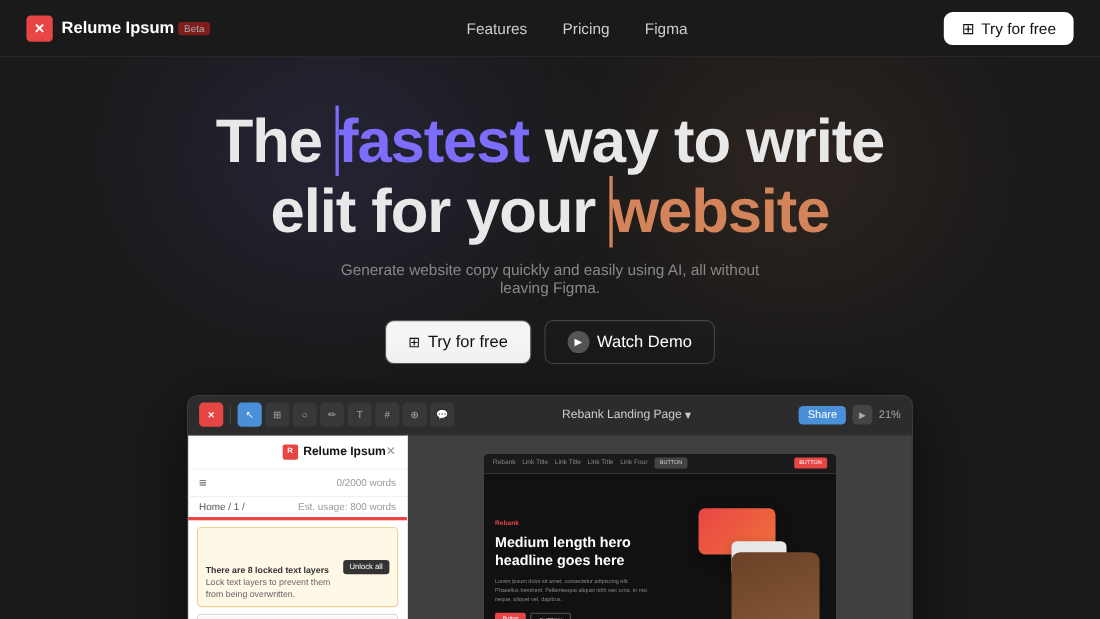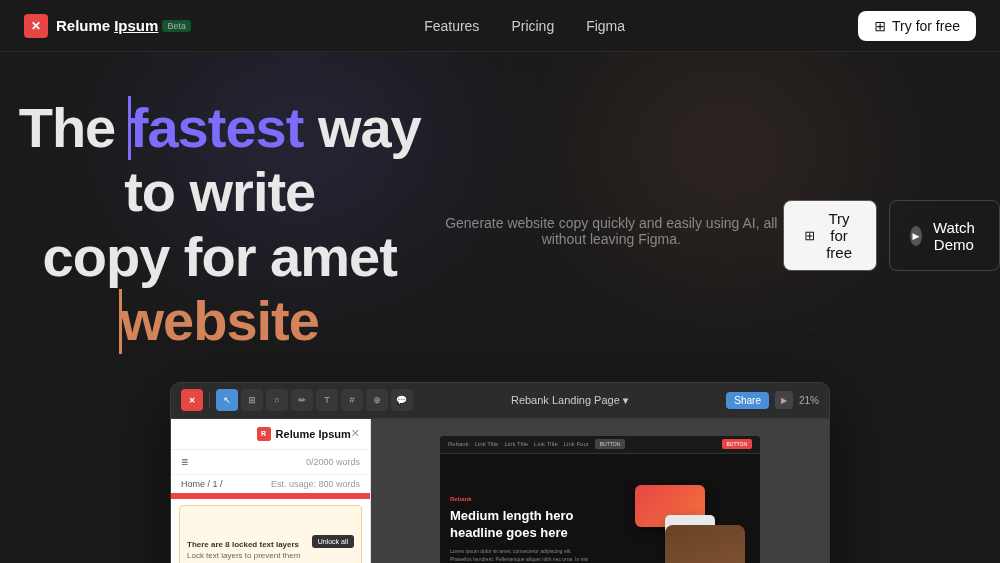--- a/index.html
+++ b/index.html
@@ -45,24 +45,23 @@
     .logo-text {
       font-size: 15px;
       font-weight: 600;
       color: #fff;
       display: flex;
       align-items: center;
       gap: 4px;
     }
     .logo-ipsum {
       color: #fff;
-      text-decoration: underline;
     }
     .beta-badge {
-      background: #14532d;
+      background: #7f1d1d;
       color: #aaa;
       font-size: 9px;
       padding: 1px 5px;
       border-radius: 3px;
       font-weight: 500;
     }
     .nav-links {
       display: flex;
       align-items: center;
       gap: 4px;
@@ -88,21 +87,21 @@
       font-weight: 500;
       cursor: pointer;
     }
     .try-btn-icon {
       font-size: 14px;
     }
 
     
     .hero {
       display: flex;
-      flex-direction: row;
+      flex-direction: column;
       align-items: center;
       text-align: center;
       padding-top: 44px;
       position: relative;
       z-index: 5;
     }
     .hero-title {
       font-size: 56px;
       font-weight: 700;
       line-height: 1.15;
@@ -342,21 +341,21 @@
     }
     .plugin-word-count {
       font-size: 9px;
       color: #999;
     }
     .plugin-breadcrumb {
       display: flex;
       align-items: center;
       justify-content: space-between;
       padding: 4px 10px;
-      border-bottom: 6px solid #ef4444;
+      border-bottom: 3px solid #ef4444;
       font-size: 9px;
       color: #555;
     }
     .plugin-est {
       font-size: 9px;
       color: #999;
     }
     .plugin-locked-box {
       margin: 6px 8px;
       background: #fff8e7;
@@ -589,21 +588,21 @@
   <button class="try-btn">
     <span class="try-btn-icon">⊞</span>
     <span>Try for free</span>
   </button>
 </nav>
 
 <section class="hero">
   <h1 class="hero-title">
     <span>The </span><span class="word-fastest">fastest</span><span> way to write</span>
     <br>
-    <span>copy for amet </span><span class="word-website">website</span>
+    <span>elit for your </span><span class="word-website">website</span>
   </h1>
   <p class="hero-subtitle">Generate website copy quickly and easily using AI, all without leaving Figma.</p>
   <div class="hero-buttons">
     <button class="btn-primary">
       <span class="btn-primary-icon">⊞</span>
       <span>Try for free</span>
     </button>
     <button class="btn-secondary">
       <span class="play-circle">▶</span>
       <span>Watch Demo</span>

